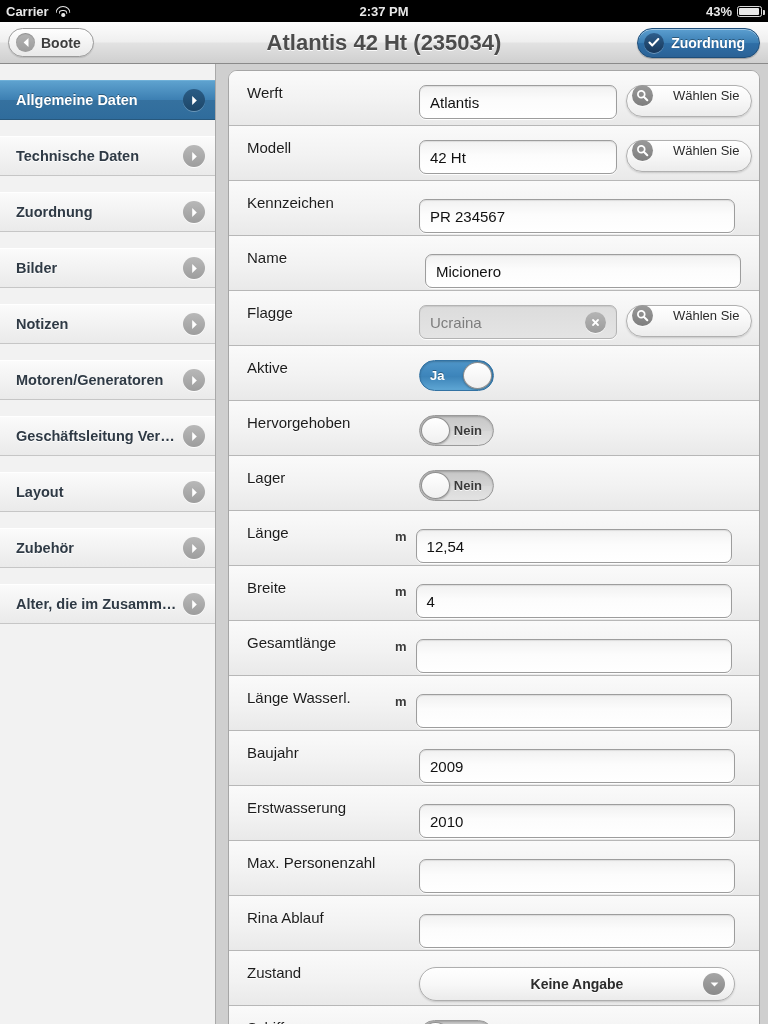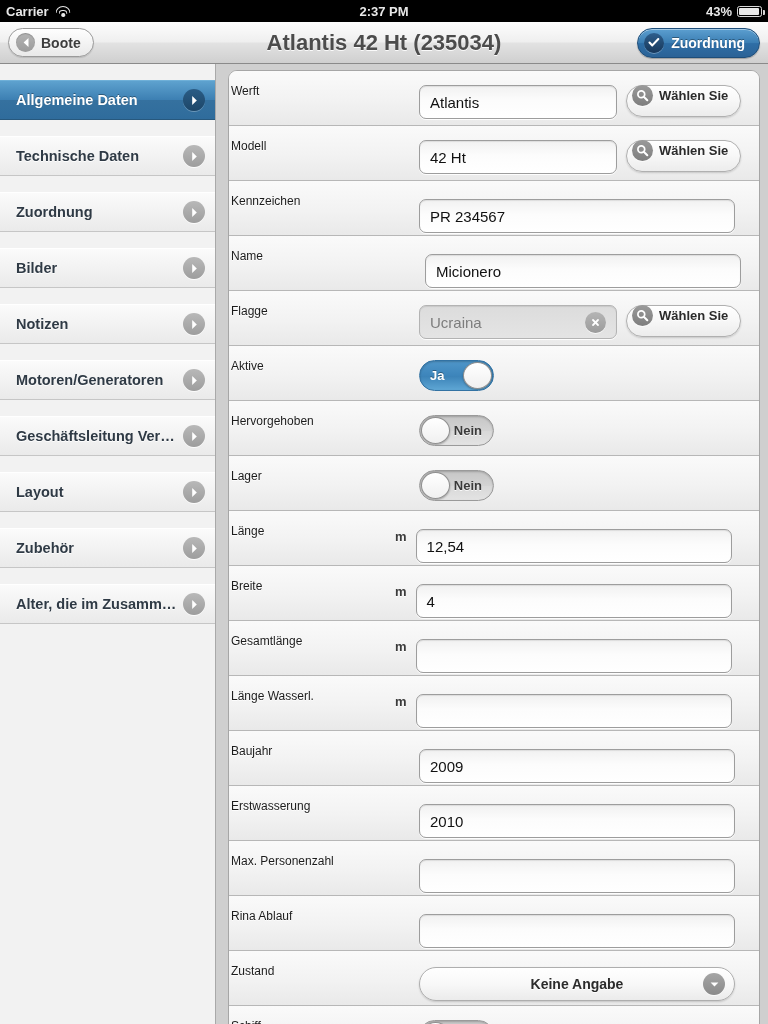--- a/index.html
+++ b/index.html
@@ -124,22 +124,22 @@
     overflow:hidden;
   }
   .row{
     min-height:55px;display:flex;align-items:flex-start;
     border-bottom:1px solid #b7b7b7;
     background:linear-gradient(to bottom,#fafafa 0%,#f2f2f2 55%,#e9e9e9 100%);
     padding:0 10px 0 0;position:relative;
   }
   .row:last-child{border-bottom:none;}
   .row .label{
-    font-size:12px;color:#1c1c1c;
-    padding:13px 0 0 2px;flex:0 0 auto;
+    font-size:15px;color:#1c1c1c;
+    padding:13px 0 0 18px;flex:0 0 auto;
     text-shadow:0 1px 0 rgba(255,255,255,.8);
     white-space:nowrap;
   }
   .row .ctrl{
     position:absolute;display:flex;align-items:flex-start;gap:9px;
   }
 
   
   .tf{
     height:34px;border:1px solid #9d9d9d;border-radius:7px;
@@ -158,26 +158,26 @@
     display:flex;align-items:center;justify-content:center;cursor:pointer;
     box-shadow:0 1px 0 rgba(255,255,255,.75);
   }
   .unit{
     font-size:13px;font-weight:bold;color:#3a3a3a;
     text-shadow:0 1px 0 rgba(255,255,255,.85);
   }
 
   
   .pick{
-    height:32px;display:flex;align-items:center;gap:6px;
+    height:32px;display:flex;align-items:center;gap:20px;
     padding:0 12px 12px 5px;border-radius:16px;cursor:pointer;
     background:linear-gradient(to bottom,#ffffff 0%,#f7f7f7 50%,#ececec 100%);
     border:1px solid #b0b0b0;
     box-shadow:0 1px 2px rgba(0,0,0,.16),0 1px 0 rgba(255,255,255,.95) inset;
-    font-size:13px;font-weight:bold;color:#2b2b2b;
+    font-size:13px;font-weight:normal;color:#2b2b2b;
     text-shadow:0 1px 0 rgba(255,255,255,.9);white-space:nowrap;
   }
   .mag{
     width:21px;height:21px;border-radius:50%;flex:0 0 21px;
     background:linear-gradient(to bottom,#9a9a9a,#7e7e7e);
     display:flex;align-items:center;justify-content:center;
     box-shadow:0 1px 0 rgba(255,255,255,.7);
   }
 
   

